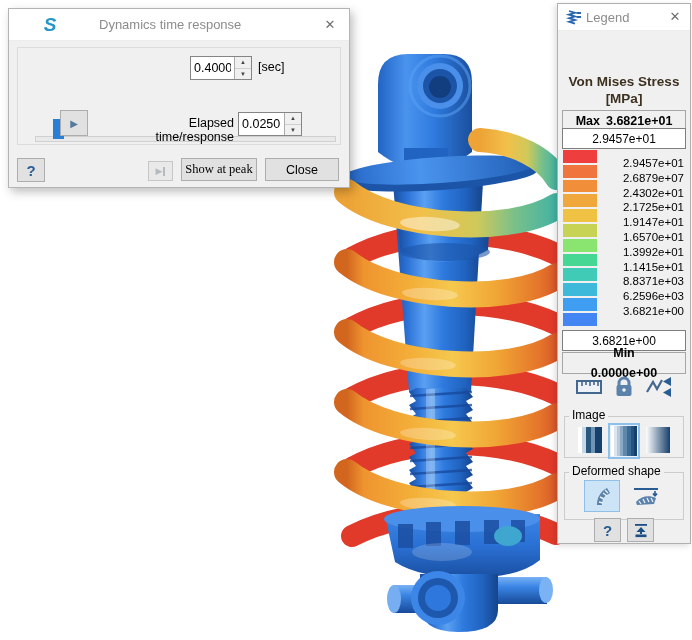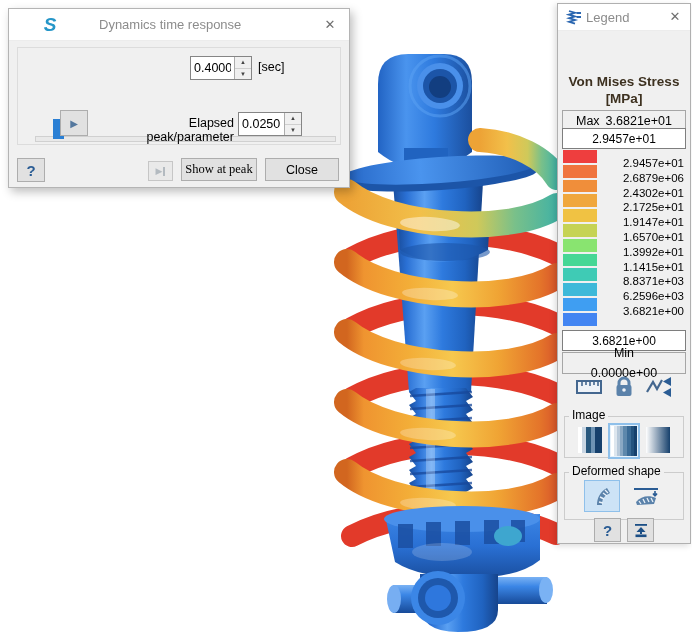--- a/index.html
+++ b/index.html
@@ -39,21 +39,21 @@
   
   .legend{position:absolute;left:557px;top:3px;width:132px;height:539px;background:#f0f0f0;
           border:1px solid #b0b0b0;box-shadow:-2px 2px 6px rgba(0,0,0,.14);z-index:30;font-size:12px;}
   .legend .titlebar{height:26px;}
   .legend-icon{position:absolute;left:8px;top:5px;}
   .legend-title{position:absolute;left:28px;top:6px;color:#8c8c8c;font-size:13px;}
   .legend .close-x{top:4px;right:6px;}
   .stress-title{position:absolute;left:0;right:0;top:52px;text-align:center;font-weight:bold;
                 font-size:13.5px;color:#3d3120;line-height:17px;margin-top:17px;}
   .bound-box{position:absolute;left:4px;right:4px;height:20px;border:1px solid #a6a6a6;background:#f0f0f0;
-             display:flex;align-items:center;justify-content:center;gap:6px;font-weight:normal;font-size:12.5px;}
+             display:flex;align-items:center;justify-content:center;gap:6px;font-weight:bold;font-size:12.5px;}
   .bound-input{position:absolute;left:4px;right:4px;height:19px;border:1px solid #7e7e7e;background:#fff;
                text-align:center;font:inherit;font-size:12px;padding:0;width:calc(100% - 10px);}
   .scale-block{position:absolute;top:146px;left:5px;right:4px;height:178px;}
   .scale-swatches{position:absolute;left:0;top:0;width:34px;display:flex;flex-direction:column;gap:2px;}
   .swatch{height:12.8px;}
   .scale-labels{position:absolute;right:2px;top:6px;text-align:right;}
   .scale-label{height:14.8px;line-height:14.8px;font-size:11.5px;color:#000;}
   .legend-tools{position:absolute;top:372px;left:0;right:0;display:flex;justify-content:center;
                 align-items:center;gap:12px;}
   .tool-icon{cursor:pointer;}
@@ -227,21 +227,21 @@
       </div>
     </div>
     <div class="lbl" style="left:240px;top:12px;">[sec]</div>
 
     <div class="slider-track"></div>
     <div class="slider-handle"></div>
 
     <div class="btn" style="left:42px;top:62px;width:26px;height:24px;">
       <span class="play-glyph">▶</span>
     </div>
-    <div class="lbl" style="left:98px;top:68px;width:118px;text-align:right;">Elapsed peak/parameter</div>
+    <div class="lbl" style="left:98px;top:68px;width:118px;text-align:right;">Elapsed time/response</div>
     <div class="spinbox" style="left:220px;top:64px;width:62px;">
       <input class="spin-input" value="0.02501" style="">
       <div class="spin-arrows">
         <div class="spin-btn">▲</div>
         <div class="spin-btn">▼</div>
       </div>
     </div>
   </div>
 
   <div class="btn help-btn" style="left:8px;top:149px;width:26px;height:22px;">?</div>
@@ -288,21 +288,21 @@
       <div class="swatch" style="background-color: rgb(198, 211, 85);"></div>
       <div class="swatch" style="background-color: rgb(137, 228, 112);"></div>
       <div class="swatch" style="background-color: rgb(70, 215, 149);"></div>
       <div class="swatch" style="background-color: rgb(63, 203, 181);"></div>
       <div class="swatch" style="background-color: rgb(62, 185, 217);"></div>
       <div class="swatch" style="background-color: rgb(63, 158, 242);"></div>
       <div class="swatch" style="background-color: rgb(67, 133, 242);"></div>
     </div>
     <div class="scale-labels">
       <div class="scale-label">2.9457e+01</div>
-      <div class="scale-label">2.6879e+06</div>
+      <div class="scale-label">2.6879e+07</div>
       <div class="scale-label">2.4302e+01</div>
       <div class="scale-label">2.1725e+01</div>
       <div class="scale-label">1.9147e+01</div>
       <div class="scale-label">1.6570e+01</div>
       <div class="scale-label">1.3992e+01</div>
       <div class="scale-label">1.1415e+01</div>
       <div class="scale-label">8.8371e+03</div>
       <div class="scale-label">6.2596e+03</div>
       <div class="scale-label">3.6821e+00</div>
     </div>

